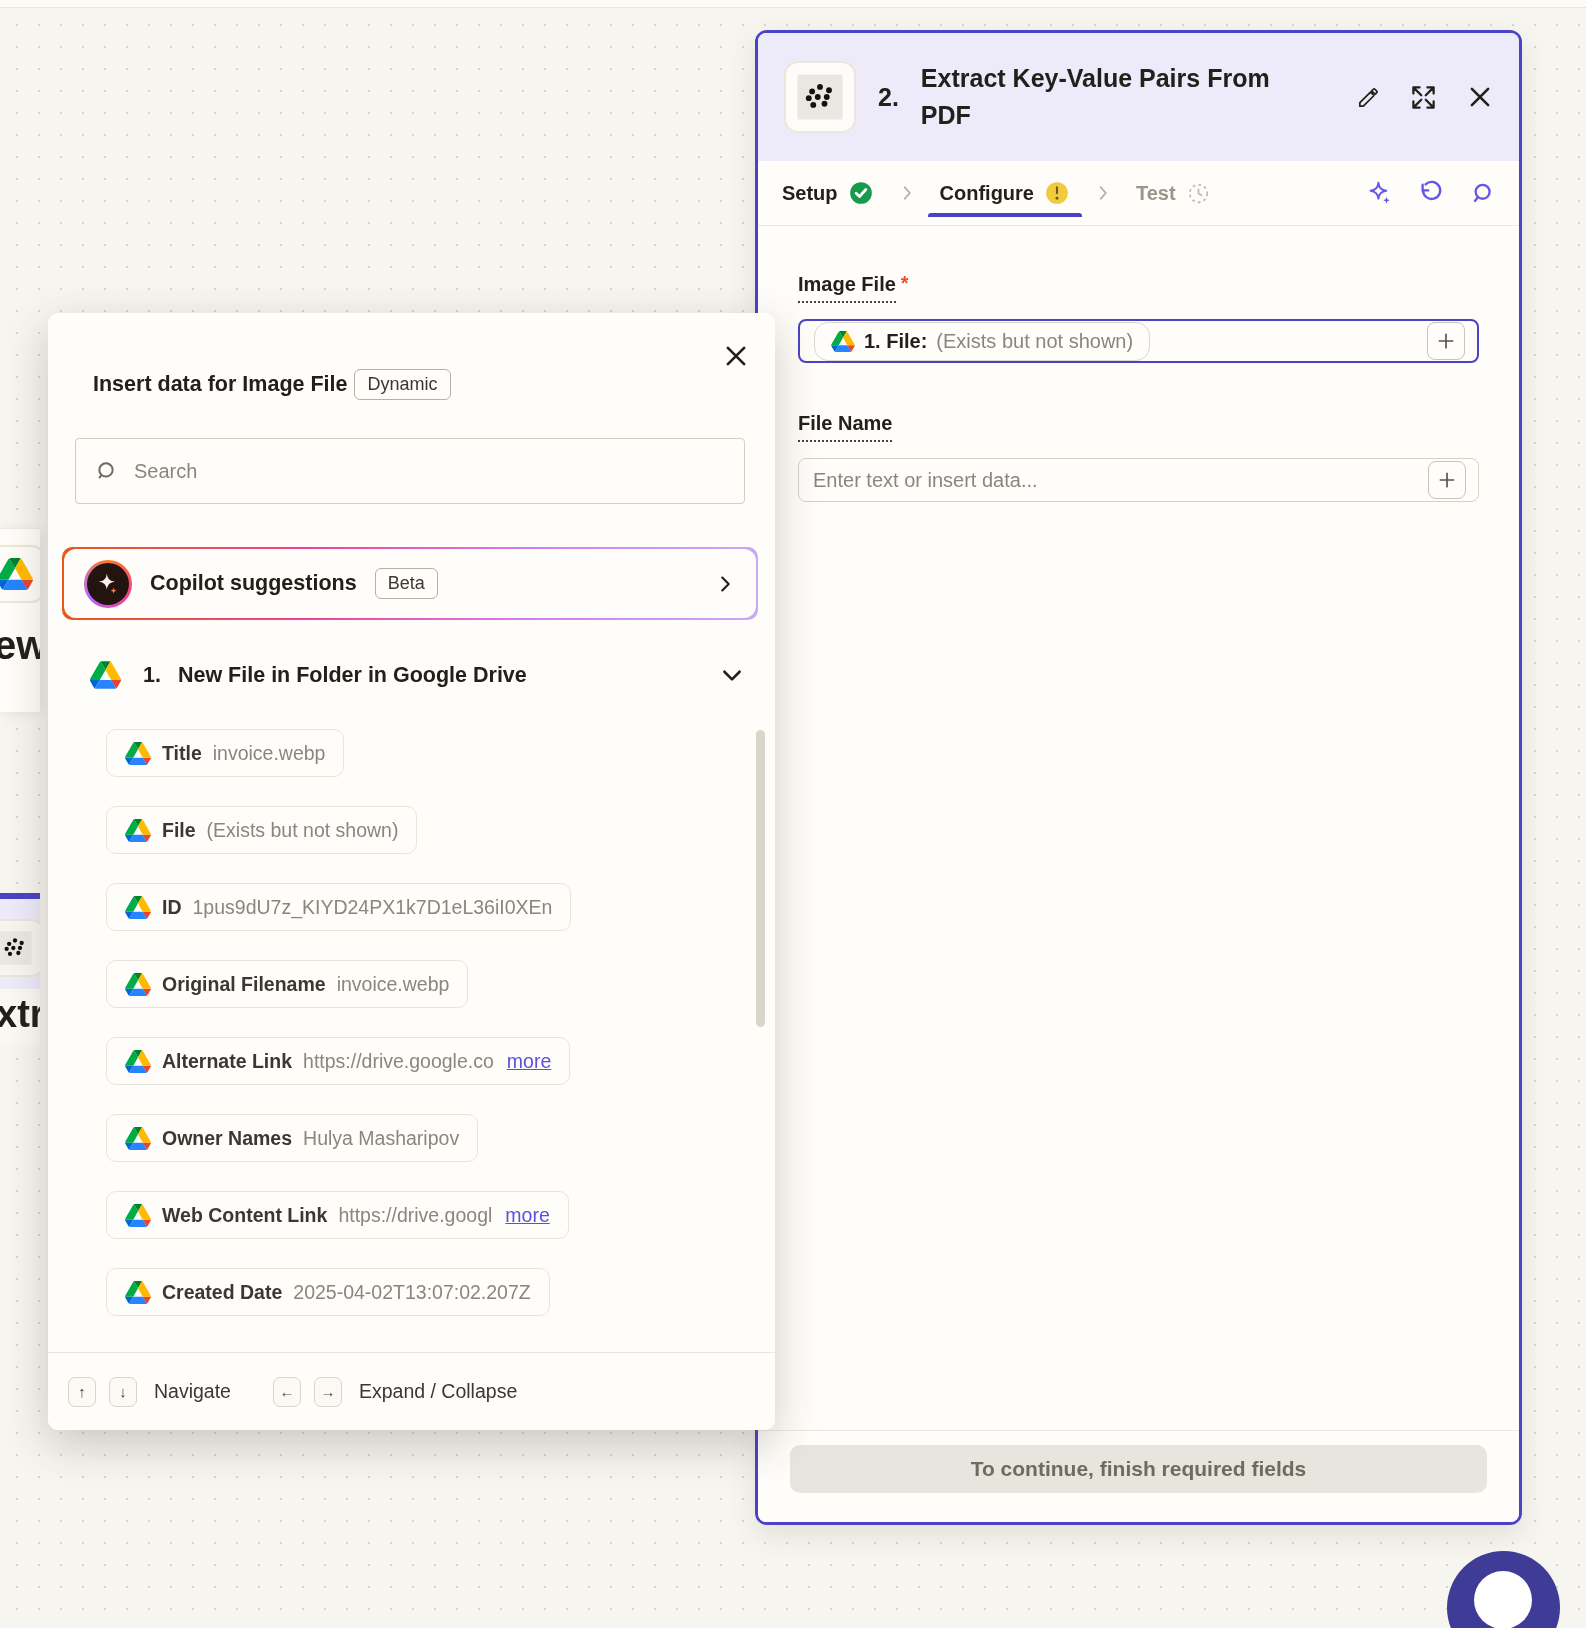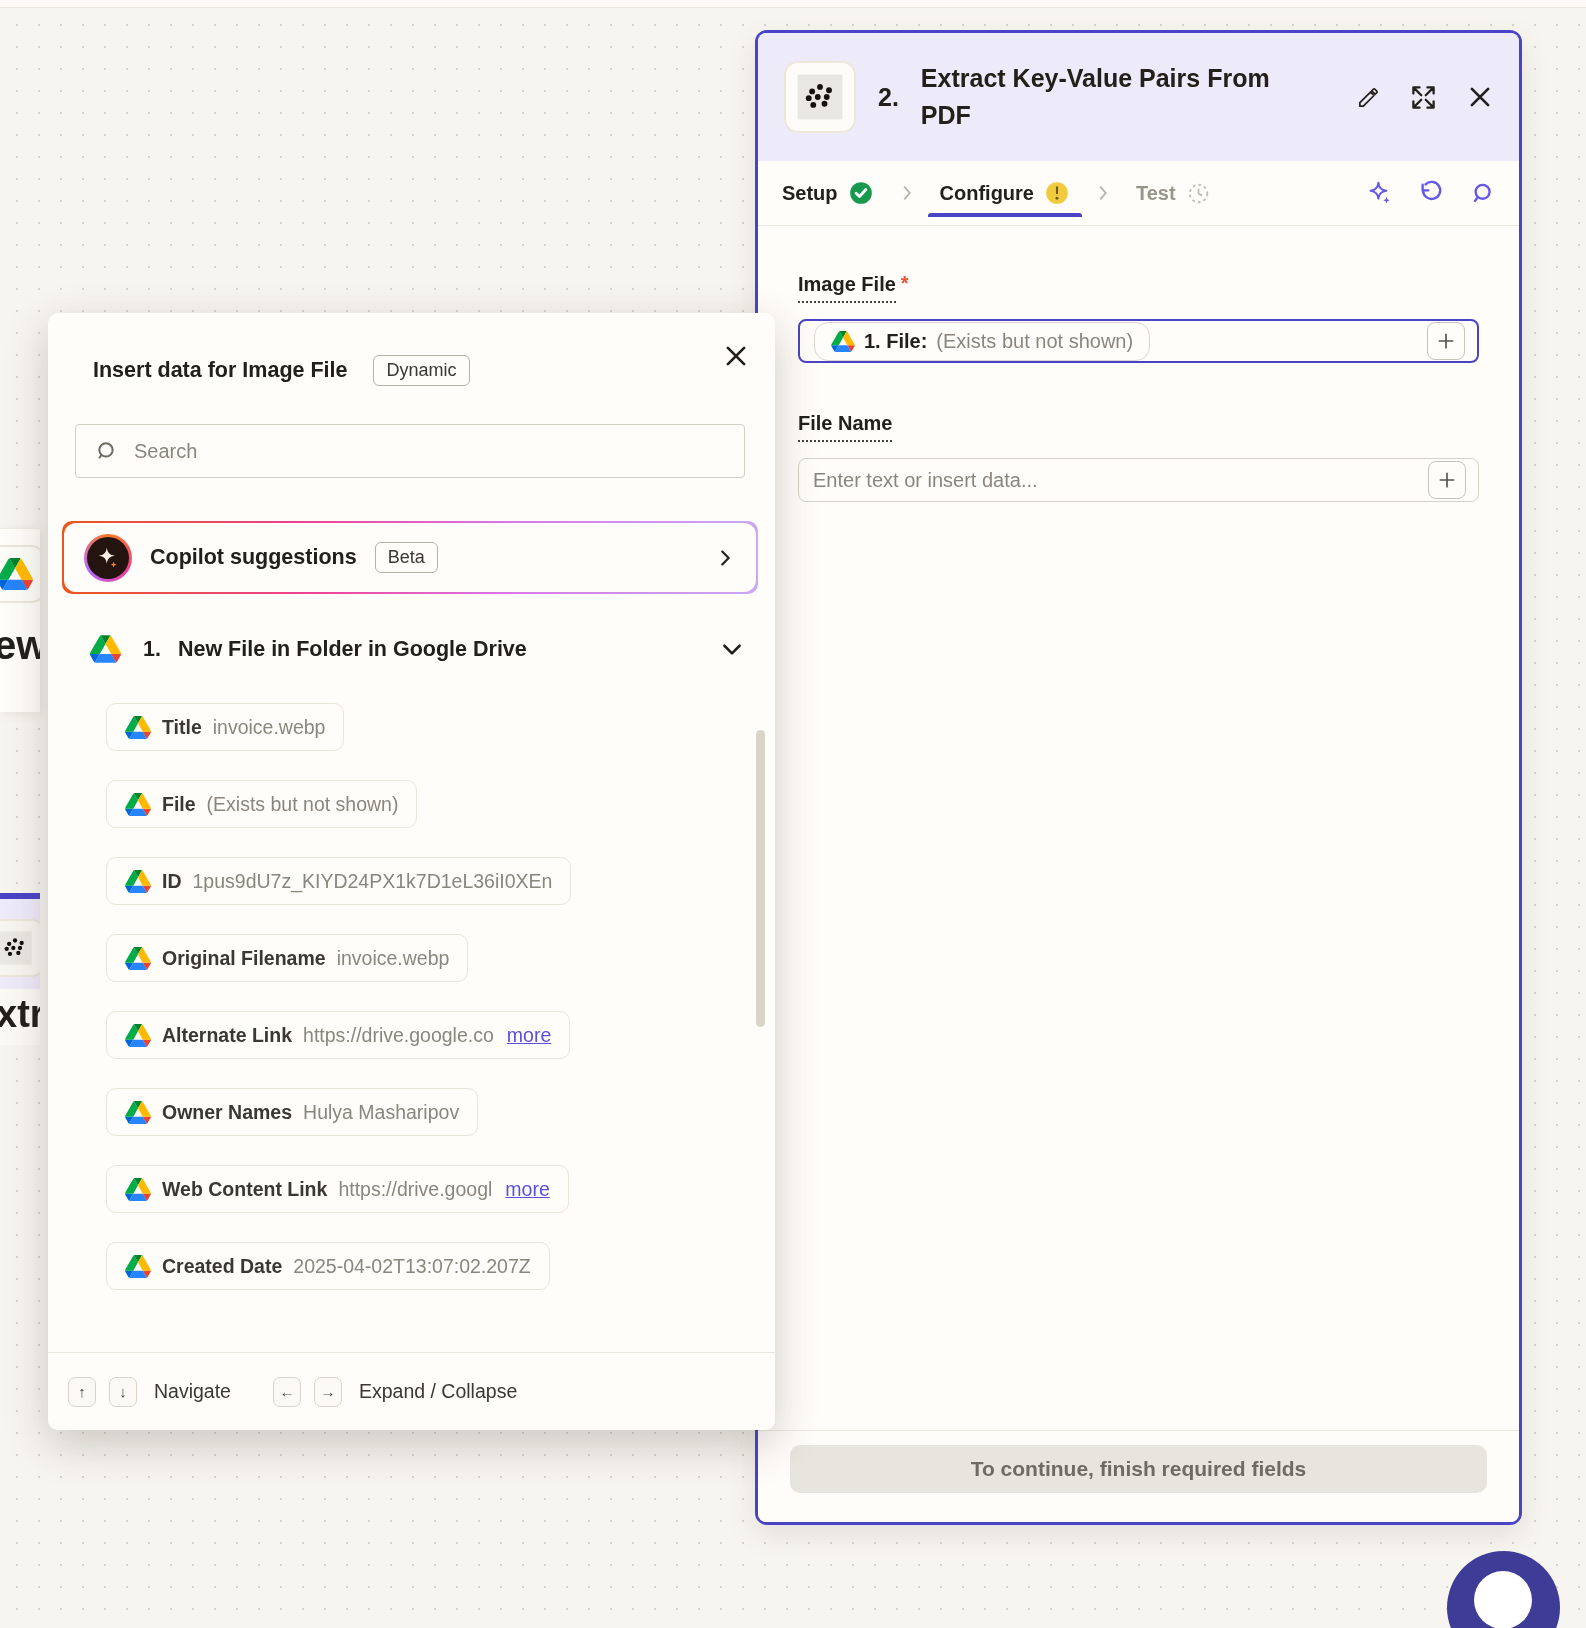--- a/index.html
+++ b/index.html
@@ -55,24 +55,24 @@
   .gap-lg{margin-top:48px}
   .ph-input{border:none;outline:none;background:transparent;font-size:20px;color:#55514a;font-family:inherit;flex:1}
   .ph-input::placeholder{color:#8b867d}
 
   .panel-footer{position:absolute;left:0;right:0;bottom:0;height:92px;border-top:1px solid #ebe8e0;padding:14px 32px 0;background:#fffdf9;border-radius:0 0 8px 8px}
   .cta-disabled{height:48px;border-radius:10px;background:#e8e5de;display:flex;align-items:center;justify-content:center;font-size:21px;font-weight:700;color:#6f6a62;cursor:pointer}
 
   
   .modal{position:absolute;left:48px;top:313px;width:727px;height:1117px;background:#fffdf9;border-radius:10px;z-index:40;box-shadow:0 14px 44px rgba(60,50,40,.24)}
   .modal-close{position:absolute;top:30px;right:26px;cursor:pointer}
-  .modal-head{display:flex;align-items:center;gap:26px;padding:42px 45px 0}
+  .modal-head{display:flex;align-items:center;gap:7px;padding:56px 45px 0}
   .modal-title{font-size:21.5px;font-weight:700}
   .badge{border:1.5px solid #b6b1a7;border-radius:6px;padding:4px 12px;font-size:18px;color:#3c3831}
-  .searchbox{margin:38px 30px 0 27px;height:54px;border:1.5px solid #d3cfc5;border-radius:4px;display:flex;align-items:center;padding:0 18px;gap:15px}
+  .searchbox{margin:38px 30px 0 27px;height:66px;border:1.5px solid #d3cfc5;border-radius:4px;display:flex;align-items:center;padding:0 18px;gap:15px}
   .copilot-wrap{margin:43px 17px 0 14px;padding:2px;border-radius:10px;background:linear-gradient(90deg,#e8581c,#f0408c,#d77bf0,#c9a8f5);cursor:pointer}
   .copilot{background:#fffdf9;border-radius:12px;height:69px;display:flex;align-items:center;padding:0 20px;gap:18px}
   .copilot-icon{width:48px;height:48px;border-radius:50%;padding:3px;background:conic-gradient(#ff7a22,#f0408c,#b36bff,#ff7a22);flex:none}
   .copilot-icon-inner{width:100%;height:100%;border-radius:50%;background:#241410;display:flex;align-items:center;justify-content:center}
   .copilot-label{font-size:21.5px;font-weight:700}
   .copilot .chev{margin-left:auto}
   .section-row{margin:41px 30px 0 42px;display:flex;align-items:center;cursor:pointer}
   .section-num{font-size:21.5px;font-weight:700;margin-left:22px}
   .section-title{font-size:21.5px;font-weight:700;margin-left:17px}
   .section-row .chev{margin-left:auto}

